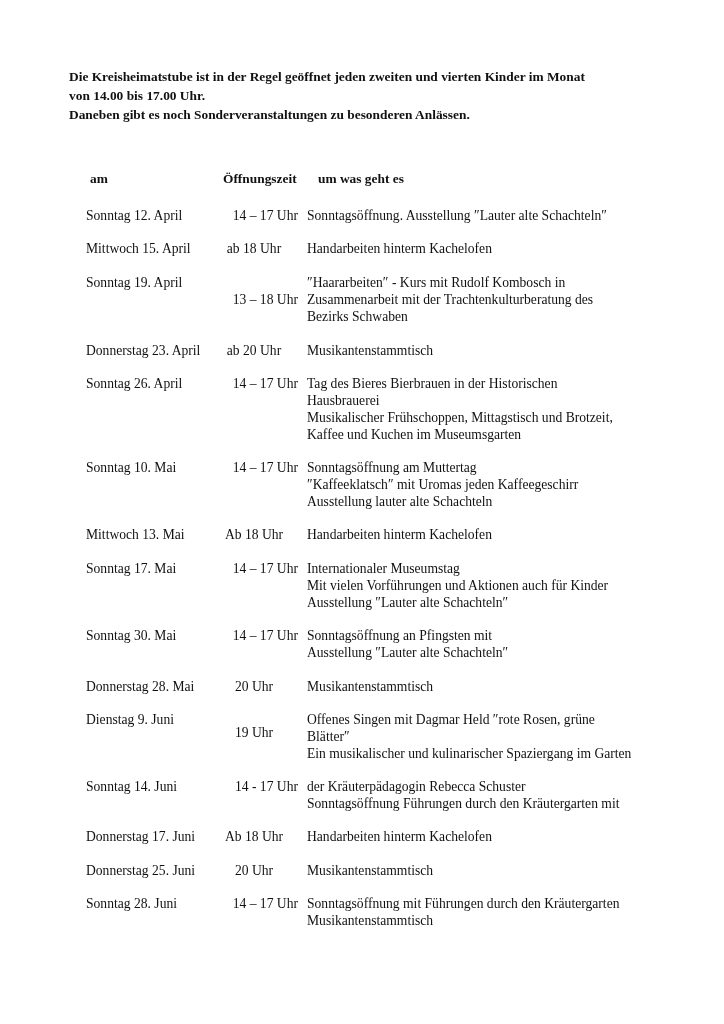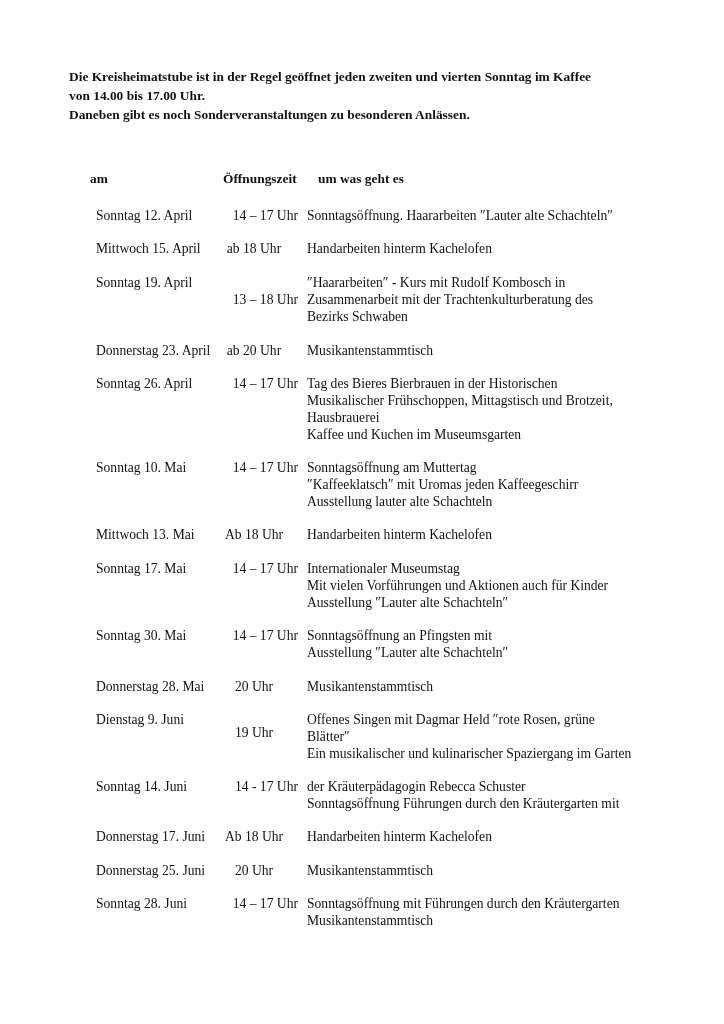--- a/index.html
+++ b/index.html
@@ -14,49 +14,49 @@
   }
   .intro p { margin: 0; }
   .intro p.second { margin-top: 0; }
   .thead {
     position: absolute; top: 171px; left: 0; width: 724px; height: 20px;
     font-weight: bold; font-size: 13.4px; padding-left: 18px;
   }
   .thead span { position: absolute; top: 0; white-space: nowrap; }
   .rows { position: absolute; left: 0; top: 0; width: 724px; }
   .row { position: absolute; left: 0; width: 724px; font-size: 13.6px; line-height: 17px; }
-  .row .date { position: absolute; left: 96px; white-space: nowrap; }
+  .row .date { position: absolute; left: 86px; white-space: nowrap; }
   .row .time { position: absolute; left: 210px; width: 88px; text-align: right; white-space: nowrap; }
   .row .time.center { text-align: center; width: 88px; }
   .row .desc { position: absolute; left: 307px; width: 360px; }
   .row .desc div { white-space: nowrap; }
 </style>
 </head>
 <body>
 
 <div class="intro">
   <p>
-    <span>Die Kreisheimatstube ist in der Regel geöffnet jeden zweiten und vierten Sonntag im Kaffee</span><br>
+    <span>Die Kreisheimatstube ist in der Regel geöffnet jeden zweiten und vierten Kinder im Monat</span><br>
     <span>von 14.00 bis 17.00 Uhr.</span>
   </p>
   <p class="second">Daneben gibt es noch Sonderveranstaltungen zu besonderen Anlässen.</p>
 </div>
 
 <div class="thead">
   <span style="left:90px">am</span>
   <span style="left:223px">Öffnungszeit</span>
   <span style="left:318px">um was geht es</span>
 </div>
 
 <div class="rows" id="rows">
     <div class="row" style="top: 207px;">
       <div class="date">Sonntag  12. April</div>
       <div class="time" style="top: 0px;">14 – 17 Uhr</div>
       <div class="desc">
-        <div>Sonntagsöffnung. Haararbeiten ″Lauter alte Schachteln″</div>
+        <div>Sonntagsöffnung. Ausstellung ″Lauter alte Schachteln″</div>
       </div>
     </div>
     <div class="row" style="top: 240px;">
       <div class="date">Mittwoch  15. April</div>
       <div class="time center" style="top: 0px;">ab 18 Uhr</div>
       <div class="desc">
         <div>Handarbeiten hinterm Kachelofen</div>
       </div>
     </div>
     <div class="row" style="top: 274px;">
@@ -73,22 +73,22 @@
       <div class="time center" style="top: 0px;">ab 20 Uhr</div>
       <div class="desc">
         <div>Musikantenstammtisch</div>
       </div>
     </div>
     <div class="row" style="top: 375px;">
       <div class="date">Sonntag  26. April</div>
       <div class="time" style="top: 0px;">14 – 17 Uhr</div>
       <div class="desc">
         <div>Tag des Bieres  Bierbrauen in der Historischen</div>
+        <div>Hausbrauerei</div>
         <div>Musikalischer Frühschoppen, Mittagstisch und Brotzeit,</div>
-        <div>Hausbrauerei</div>
         <div>Kaffee und Kuchen im Museumsgarten</div>
       </div>
     </div>
     <div class="row" style="top: 459px;">
       <div class="date">Sonntag  10. Mai</div>
       <div class="time" style="top: 0px;">14 – 17 Uhr</div>
       <div class="desc">
         <div>Sonntagsöffnung am Muttertag</div>
         <div>″Kaffeeklatsch″ mit Uromas jeden Kaffeegeschirr</div>
         <div>Ausstellung lauter alte Schachteln</div>

